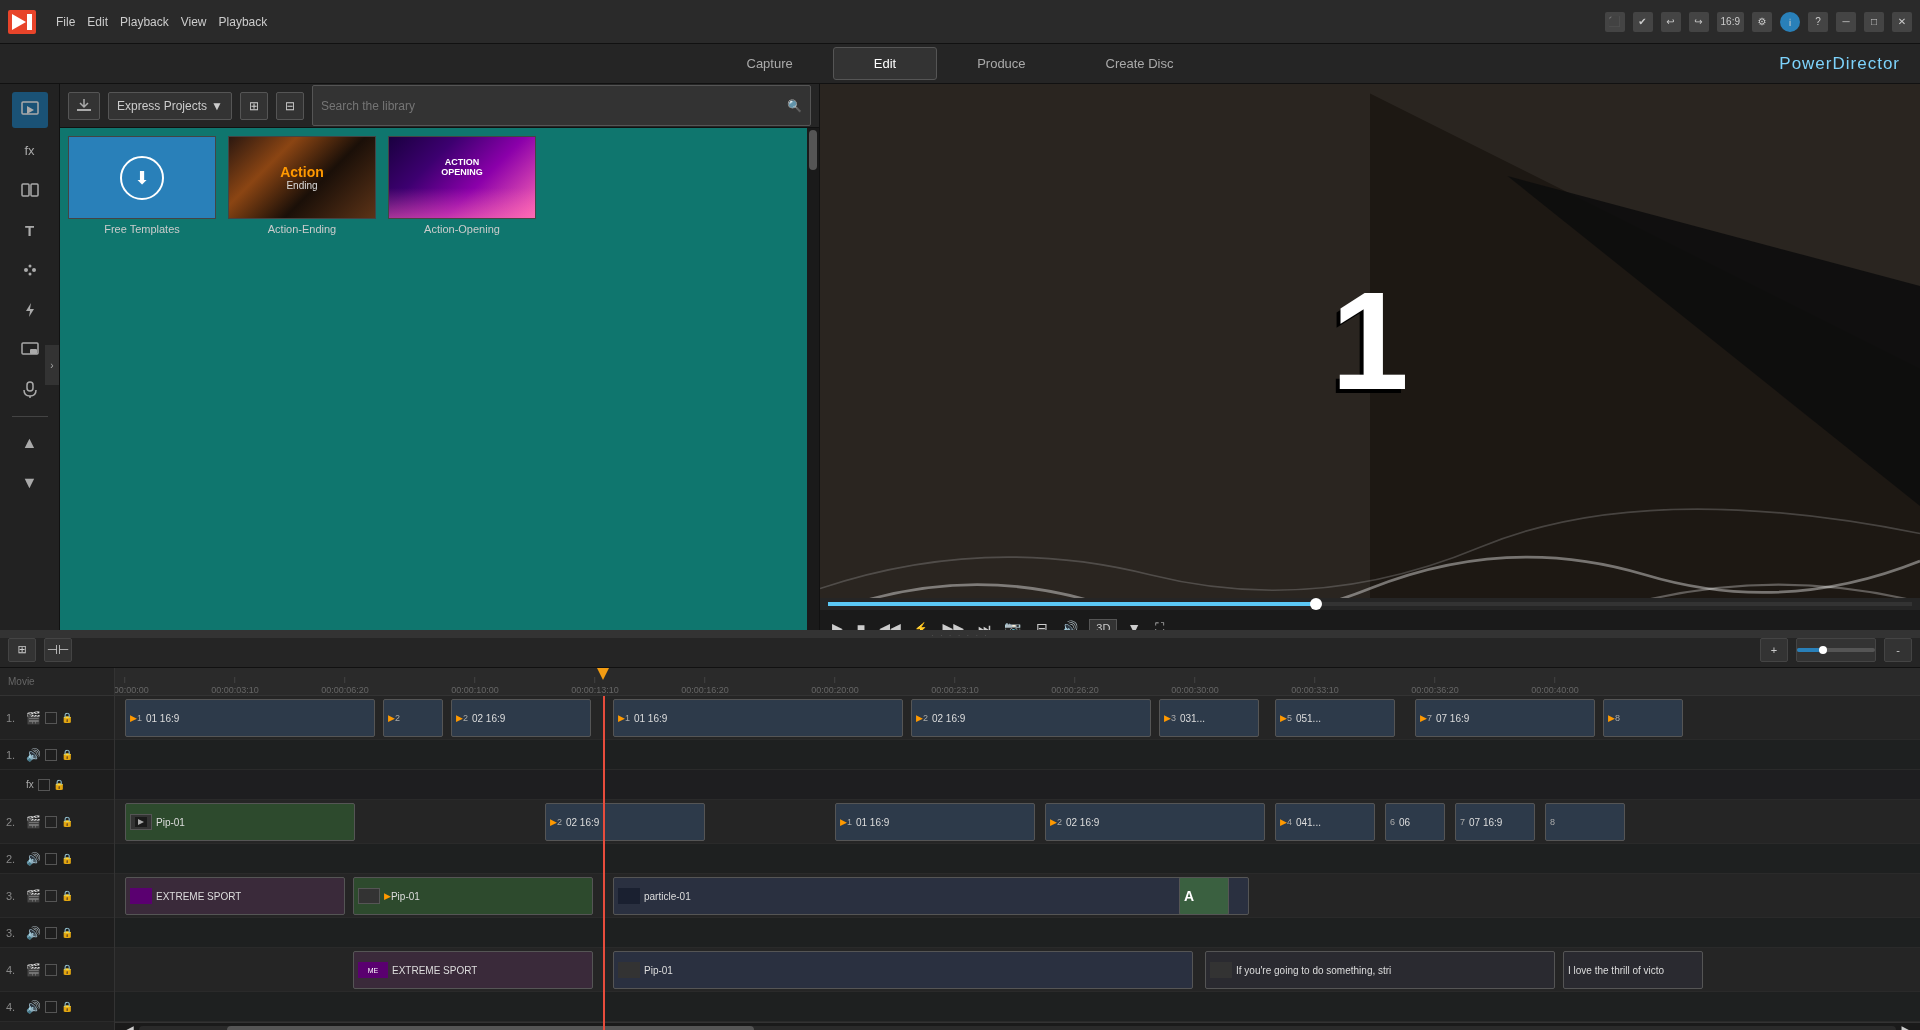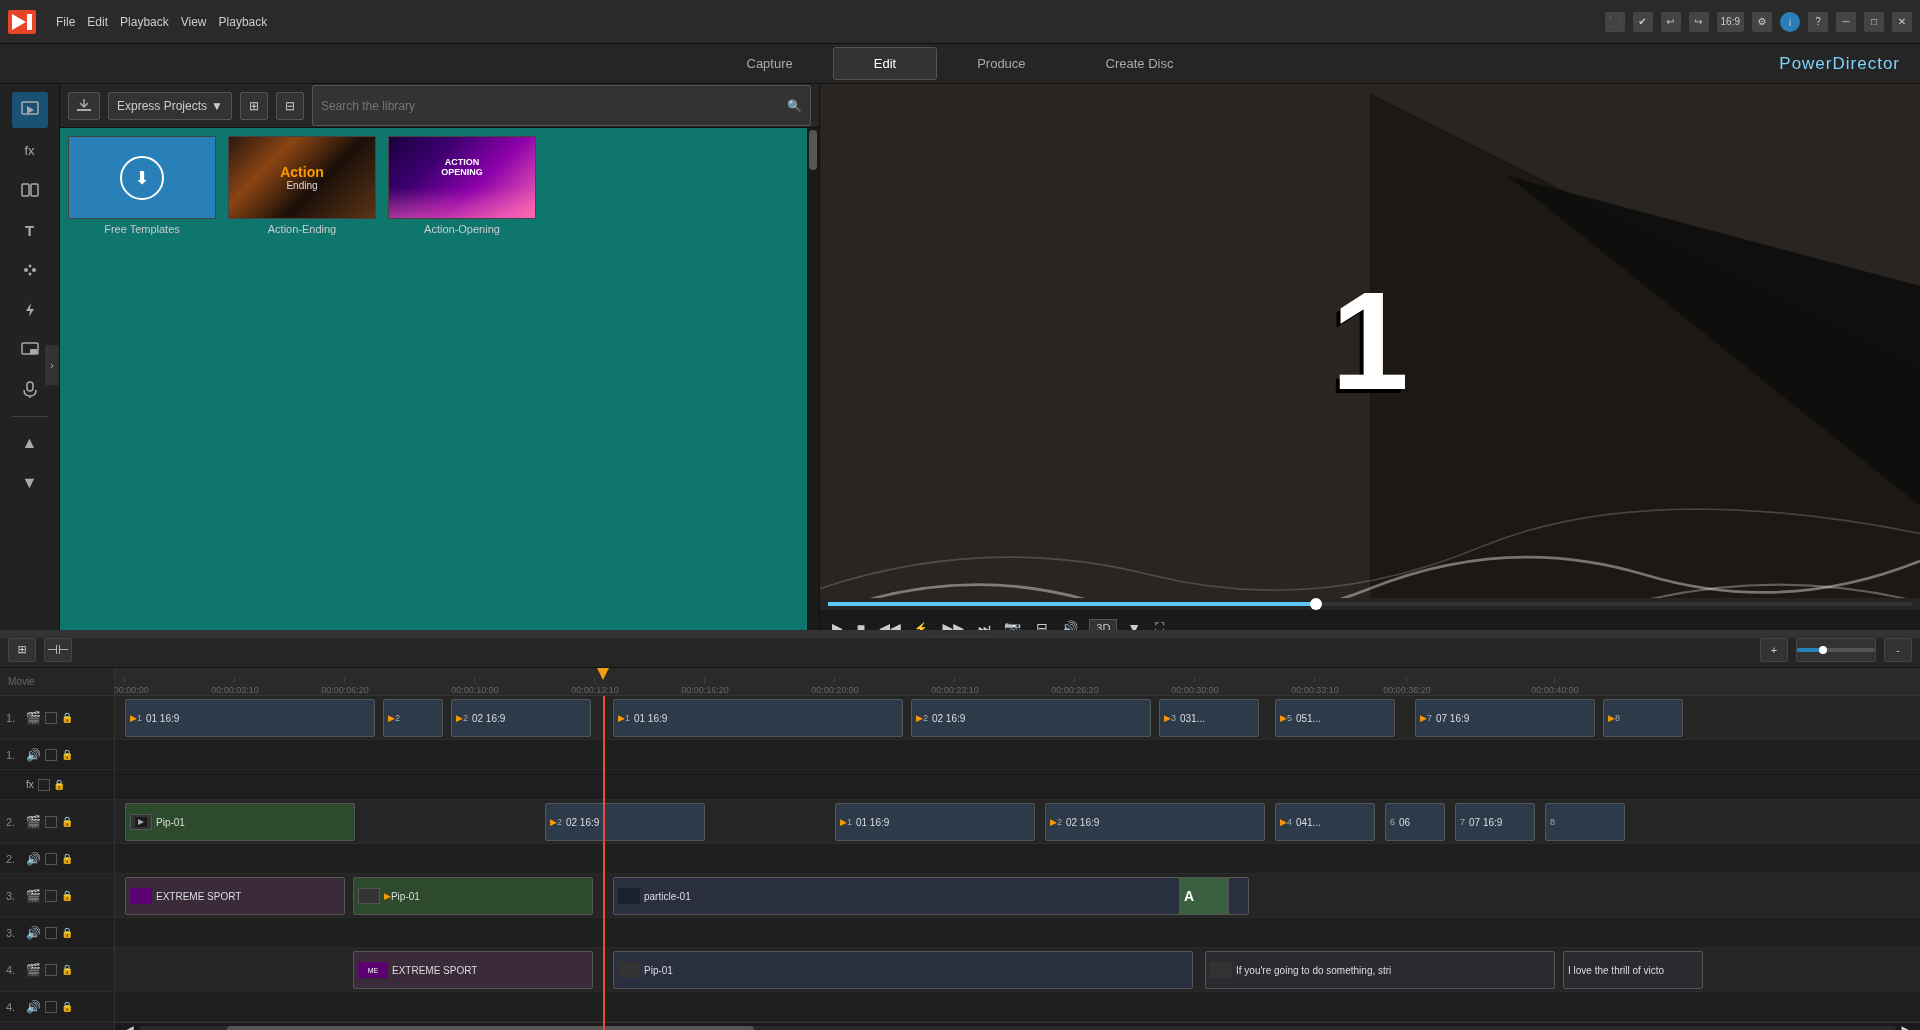--- a/index.html
+++ b/index.html
@@ -737,21 +737,21 @@
         <div class="ruler-mark" style="left:120px;">00:00:03:10</div>
         <div class="ruler-mark" style="left:230px;">00:00:06:20</div>
         <div class="ruler-mark" style="left:360px;">00:00:10:00</div>
         <div class="ruler-mark" style="left:480px;">00:00:13:10</div>
         <div class="ruler-mark" style="left:590px;">00:00:16:20</div>
         <div class="ruler-mark" style="left:720px;margin-top:48px;">00:00:20:00</div>
         <div class="ruler-mark" style="left:840px;">00:00:23:10</div>
         <div class="ruler-mark" style="left:960px;">00:00:26:20</div>
         <div class="ruler-mark" style="left:1080px;">00:00:30:00</div>
         <div class="ruler-mark" style="left:1200px;">00:00:33:10</div>
-        <div class="ruler-mark" style="left:1292px;">00:00:36:20</div>
+        <div class="ruler-mark" style="left:1320px;">00:00:36:20</div>
         <div class="ruler-mark" style="left:1440px;">00:00:40:00</div>
 
         <div class="playhead-marker" style="left:488px;"></div>
       </div>
 
       <div style="position:relative;min-width:1600px;">
 
         <div class="playhead" style="left:488px;height:700px;"></div>
 
         <div class="track-row">

